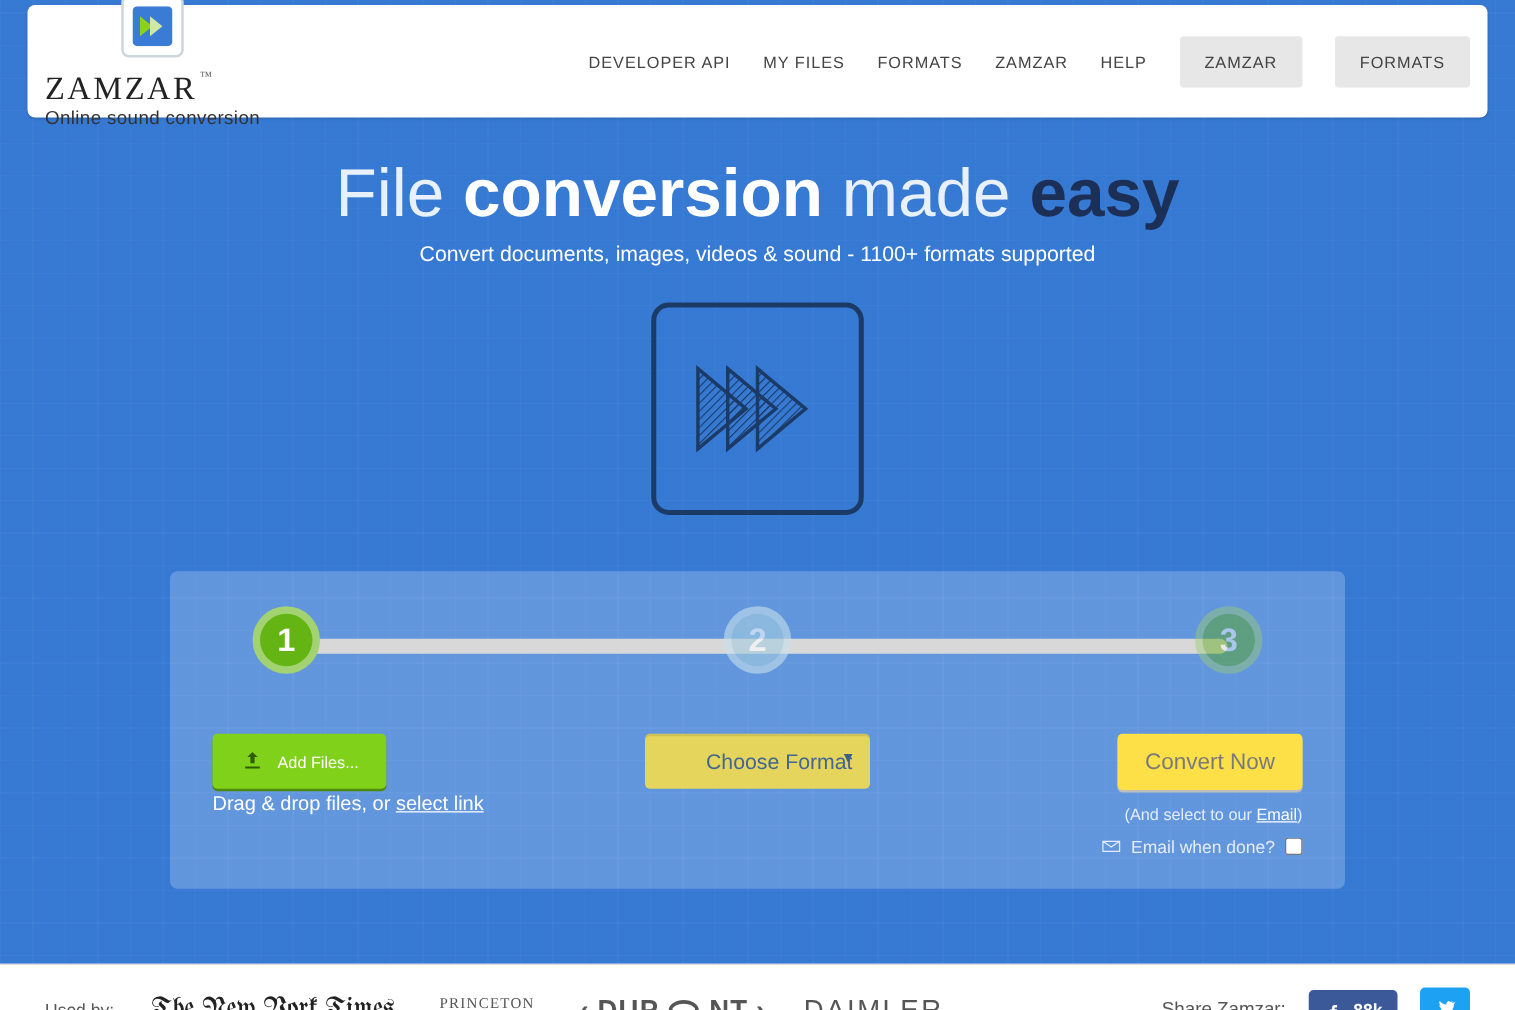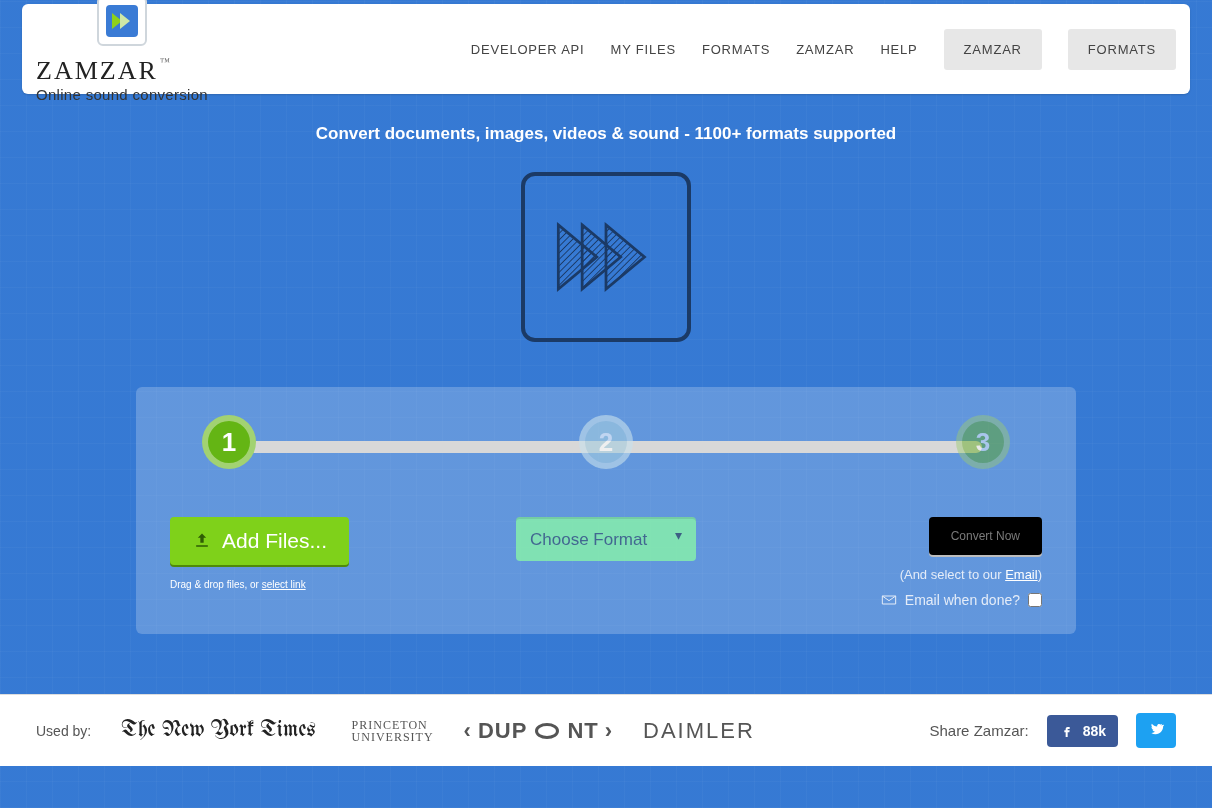--- a/index.html
+++ b/index.html
@@ -47,21 +47,21 @@
   padding: 13px 20px; border-radius: 3px; cursor: pointer; border: none;
 }
 
 
 .hero { text-align: center; margin-top: 30px; }
 .hero h1 {
   font-size: 54px; font-weight: 300; color: #e8f0fb;
 }
 .hero h1 .strong-a { font-weight: 700; color: #fff; }
 .hero h1 .strong-b { font-weight: 800; color: #1b2f57; }
-.hero .subtitle{ font-size:17px; font-weight:700; color:#fff; margin-top:8px; }
+.hero .subtitle{ font-size:17px; font-weight:400; color:#fff; margin-top:8px; }
 
 .big-icon-wrap{ margin-top:28px; display:flex; justify-content:center;}
 .big-icon{
   width:170px;height:170px;
   background: rgba(255,255,255,.0);
   border: 4px solid #1b3a66;
   border-radius: 14px;
   display:flex;align-items:center;justify-content:center;
   position:relative;
 }
@@ -94,44 +94,44 @@
 
 .actions{
   margin-top:48px;
   display:grid; grid-template-columns: 1fr 1fr 1fr; gap:0; align-items:start;
 }
 .col{ display:flex; flex-direction:column; align-items:center; text-align:center; }
 .col-left{align-items:flex-start; text-align:left; margin-left:-20px;}
 .col-right{align-items:flex-end; text-align:right; margin-right:-20px;}
 
 .btn-green{
-  background:#7fd11a; color:#fff; font-size:21px; padding:12px 22px;
+  background:#7fd11a; color:#fff; font-size:13px; padding:12px 22px;
   border:none; border-radius:4px; cursor:pointer; display:flex; align-items:center; gap:10px;
   box-shadow: 0 2px 0 #4f8a0a;
 }
 .btn-green svg{width:20px;height:20px;fill:#2f5c05;}
 
-.helper{ margin-top:14px; font-size:10px; color:#fff; }
+.helper{ margin-top:4px; font-size:16px; color:#fff; }
 .helper .link{ text-decoration:underline; cursor:pointer; }
 
 .select-box{
   width:180px; height:44px; border:none; border-radius:4px;
-  background:#86efac; color:#3d5f84; font-size:17px; padding:0 14px;
+  background:#fde047; color:#3d5f84; font-size:17px; padding:0 14px;
   appearance:none; cursor:pointer; opacity:.85;
-  text-align:left;
+  text-align:right;
   box-shadow: 0 2px 0 rgba(0,0,0,.1) inset;
   position:relative;
 }
 .select-wrap{position:relative;display:inline-block;}
 .select-wrap::after{
   content:"▾"; position:absolute; right:14px; top:10px; color:#3d5f84; font-size:14px;pointer-events:none;
 }
 
 .btn-grey{
-  background:#000000; color:#7a7a7a; font-size:12px;
+  background:#fde047; color:#7a7a7a; font-size:18px;
   padding:12px 22px; border:none; border-radius:4px; cursor:pointer;
   box-shadow:0 2px 0 #bdbdbd;
 }
 .agree{ margin-top:12px; font-size:13px; color:#e4ecf8;}
 .agree .link{ text-decoration:underline; cursor:pointer; color:#fff;}
 .email-line{ margin-top:10px; font-size:14px; color:#e4ecf8; display:flex; align-items:center; gap:8px; justify-content:flex-end;}
 .email-line input{ width:14px; height:14px; cursor:pointer;}
 .email-line .env{width:16px;height:12px;fill:#e4ecf8;}
 
 
@@ -178,20 +178,23 @@
     <a class="nav-link">MY FILES</a>
     <a class="nav-link">FORMATS</a>
     <a class="nav-link">ZAMZAR</a>
     <a class="nav-link">HELP</a>
     <button class="btn-pill">ZAMZAR</button>
     <button class="btn-pill">FORMATS</button>
   </nav>
 </header>
 
 <section class="hero">
+  <h1>
+    <span>File </span><span class="strong-a">conversion</span><span> made </span><span class="strong-b">easy</span>
+  </h1>
   <p class="subtitle">Convert documents, images, videos &amp; sound - 1100+ formats supported</p>
 
   <div class="big-icon-wrap">
     <div class="big-icon">
       <svg viewBox="0 0 120 120">
         <defs>
           <pattern id="hatch" patternUnits="userSpaceOnUse" width="5" height="5" patternTransform="rotate(45)">
             <line x1="0" y1="0" x2="0" y2="5" stroke="#1b3a66" stroke-width="2"></line>
           </pattern>
         </defs>

